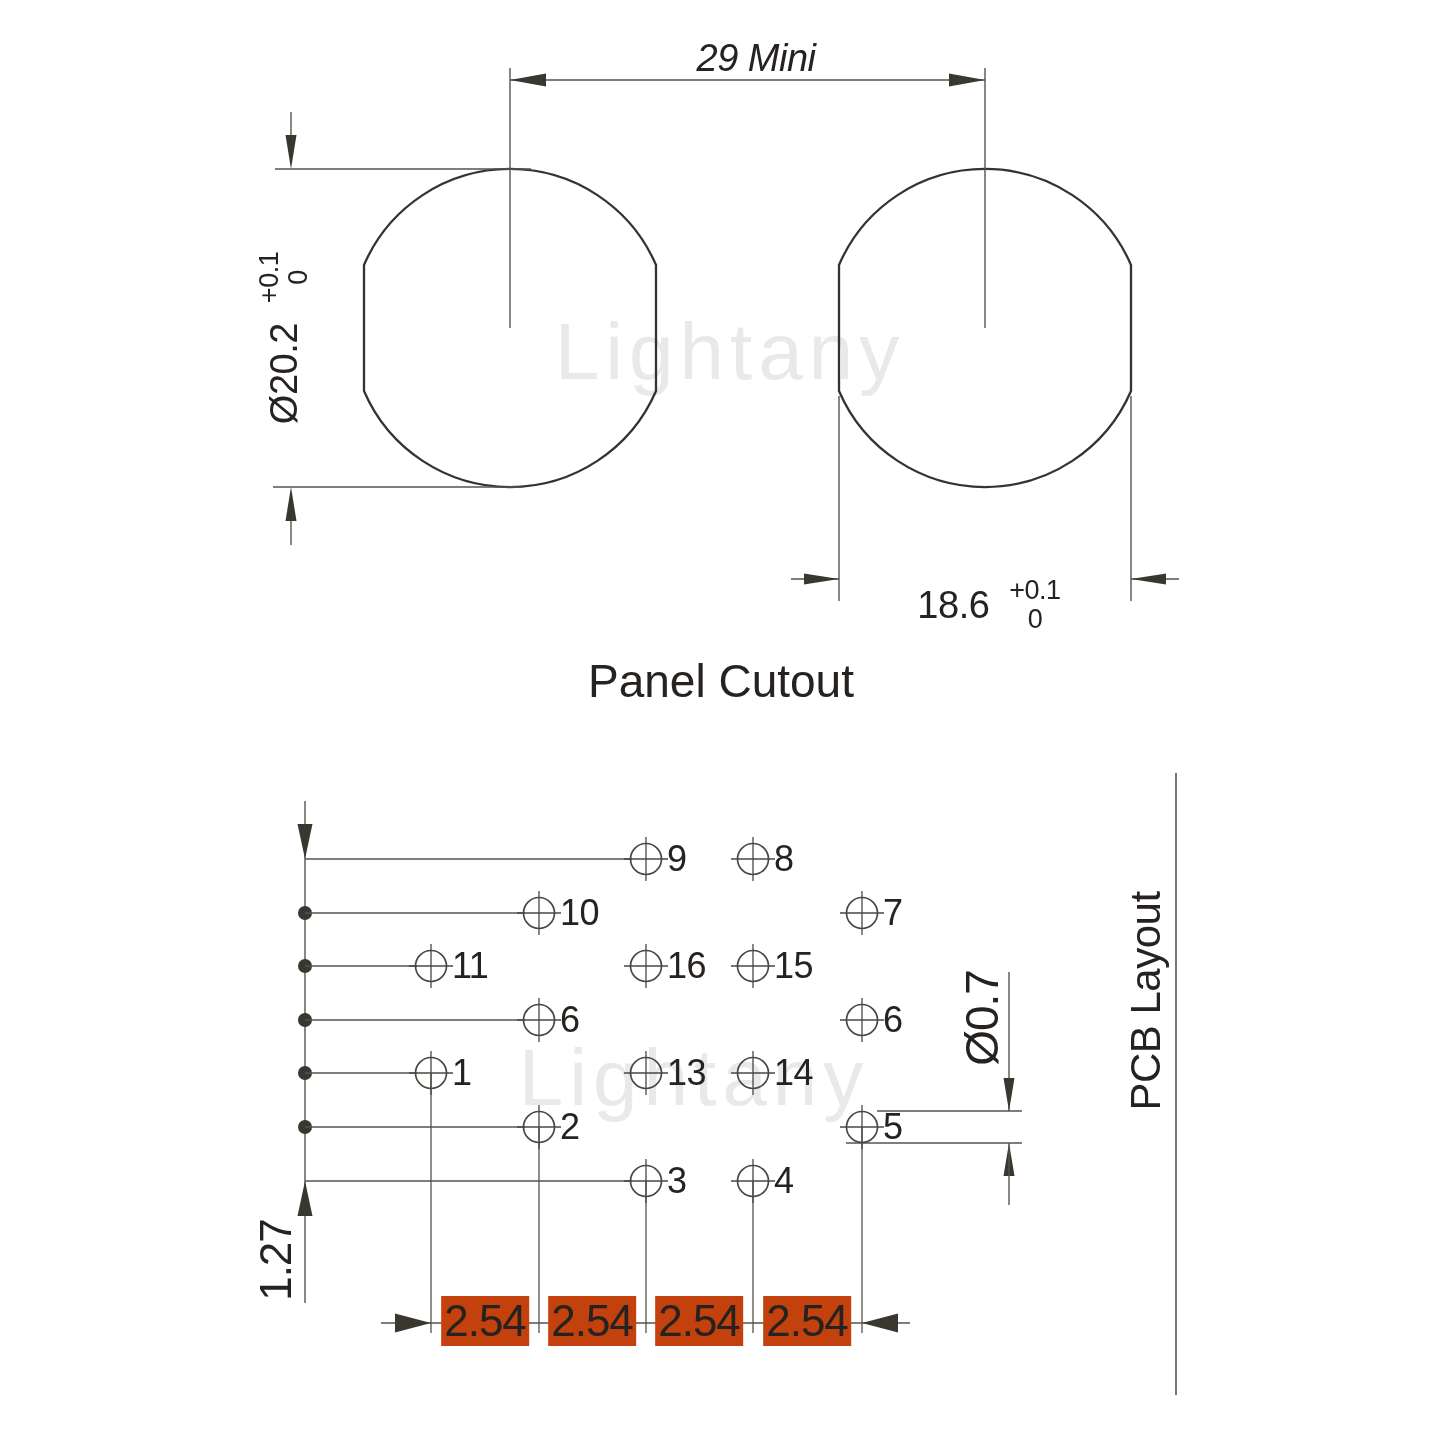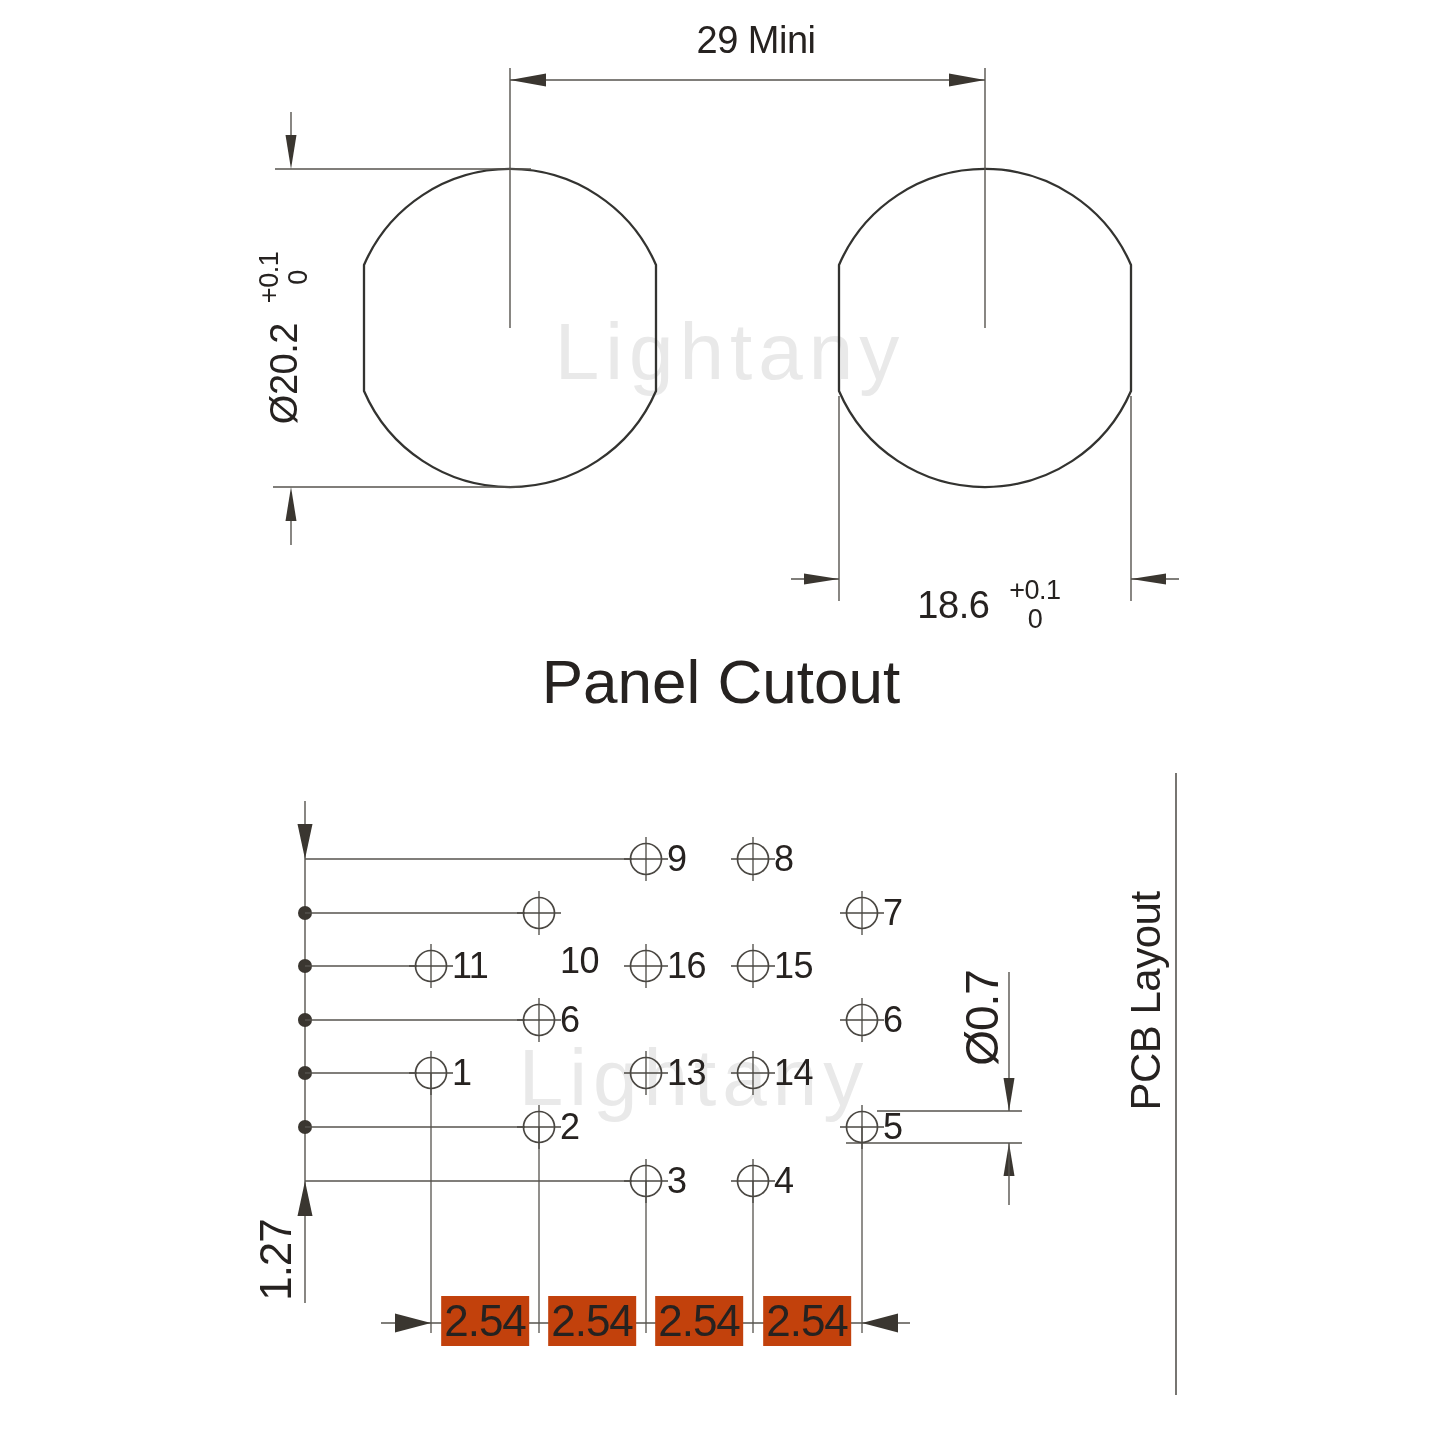--- a/index.html
+++ b/index.html
@@ -6,21 +6,21 @@
   .canvas{
     position:relative;width:1440px;height:1440px;background:#ffffff;overflow:hidden;
     font-family:"Liberation Sans","DejaVu Sans",sans-serif;color:#262220;
   }
   .canvas svg{position:absolute;left:0;top:0;}
   .txt{position:absolute;white-space:nowrap;transform:translate(-50%,-50%);}
   .rot{position:absolute;white-space:nowrap;transform:translate(-50%,-50%) rotate(-90deg);}
   .dim{font-size:38px;letter-spacing:-0.5px;}
   .mmdim{font-size:44px;letter-spacing:-1px;}
   .holedim{font-size:46px;letter-spacing:-1px;}
-  .title{font-size:62px;letter-spacing:0;}
+  .title{font-size:46px;letter-spacing:0;}
   .title-pcb{font-size:42px;letter-spacing:-0.5px;}
   .tolstack{display:inline-flex;flex-direction:column;align-items:center;
     font-size:27px;line-height:29px;letter-spacing:-0.5px;}
   .dimrow{display:inline-flex;align-items:center;gap:20px;}
   .pad-label{position:absolute;font-size:36px;line-height:42px;letter-spacing:-0.5px;}
   .chain-label{background:#c2410c;padding:0 3px;}
   .watermark{position:absolute;font-size:80px;letter-spacing:6px;color:#e9e9e9;
     transform:translate(-50%,-50%);white-space:nowrap;text-align:center;}
 </style>
 </head>
@@ -132,21 +132,21 @@
       <use href="#pad" x="431" y="1073"></use>
       <use href="#pad" x="646" y="1073"></use>
       <use href="#pad" x="753" y="1073"></use>
       <use href="#pad" x="539" y="1127"></use>
       <use href="#pad" x="862" y="1127"></use>
       <use href="#pad" x="646" y="1181"></use>
       <use href="#pad" x="753" y="1181"></use>
     </g>
   </svg>
 
-  <div class="txt dim" style="left:756px;top:40px;">29 Mini</div>
+  <div class="txt dim" style="left:756px;top:58px;font-style:italic;">29 Mini</div>
 
   <div class="rot" style="left:284px;top:338px;">
     <span class="dimrow">
       <span class="dim">Ø20.2</span>
       <span class="tolstack">
         <span>+0.1</span>
         <span>0</span>
       </span>
     </span>
   </div>
@@ -158,21 +158,21 @@
         <span>+0.1</span>
         <span>0</span>
       </span>
     </span>
   </div>
 
   <div class="txt title" style="left:721px;top:681px;">Panel Cutout</div>
 
   <div class="pad-label" style="left:667px;top:838px;">9</div>
   <div class="pad-label" style="left:774px;top:838px;">8</div>
-  <div class="pad-label" style="left:560px;top:892px;margin-top:48px;">10</div>
+  <div class="pad-label" style="left:560px;top:892px;">10</div>
   <div class="pad-label" style="left:883px;top:892px;">7</div>
   <div class="pad-label" style="left:452px;top:945px;">11</div>
   <div class="pad-label" style="left:667px;top:945px;">16</div>
   <div class="pad-label" style="left:774px;top:945px;">15</div>
   <div class="pad-label" style="left:560px;top:999px;">6</div>
   <div class="pad-label" style="left:883px;top:999px;">6</div>
   <div class="pad-label" style="left:452px;top:1052px;">1</div>
   <div class="pad-label" style="left:667px;top:1052px;">13</div>
   <div class="pad-label" style="left:774px;top:1052px;text-align:right;">14</div>
   <div class="pad-label" style="left:560px;top:1106px;">2</div>

